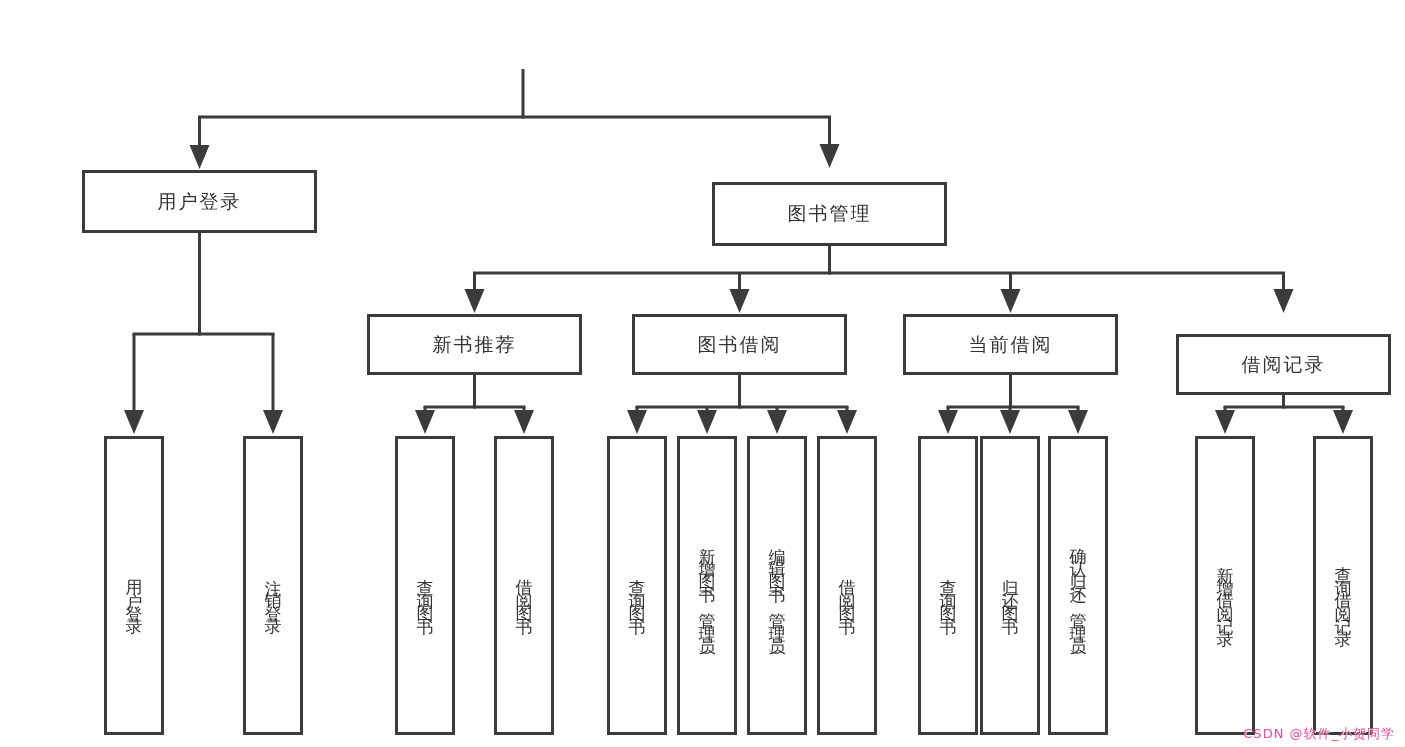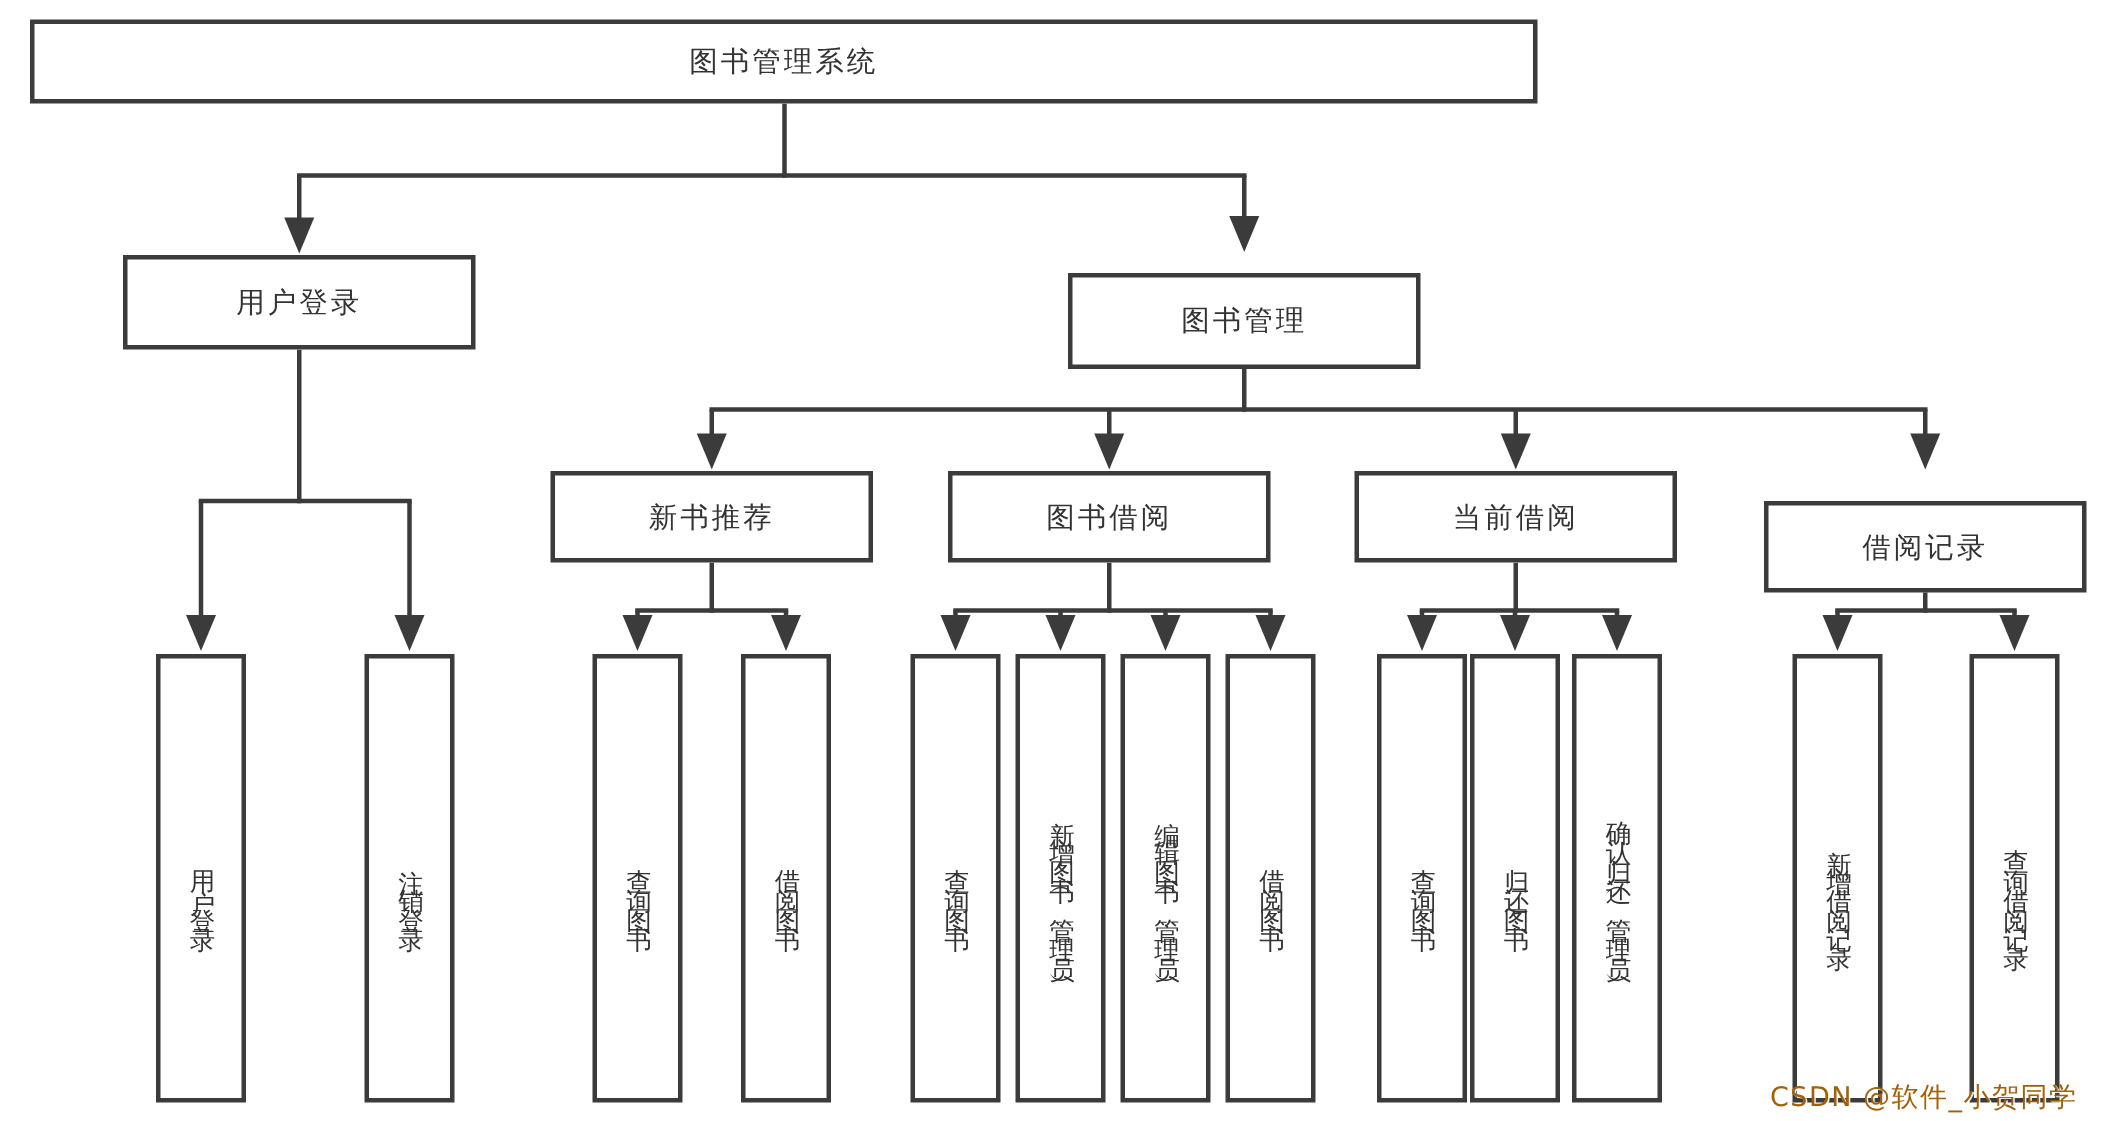--- a/index.html
+++ b/index.html
@@ -28,24 +28,24 @@
   .vbox { font-size: 17px; letter-spacing: 0; }
   .vbox .vtext {
     writing-mode: vertical-rl;
     text-orientation: mixed;
     letter-spacing: 13px;
     line-height: 1;
     margin-bottom: -13px; 
   }
   .watermark {
     position: absolute;
-    right: 20px;
+    right: 10px;
     bottom: 4px;
-    font-size: 18px;
-    color: #a16207;
+    font-size: 13px;
+    color: #ec4899;
     letter-spacing: 1px;
     text-shadow: 1px 1px 0 rgba(255,255,255,0.9);
     z-index: 5;
     white-space: nowrap;
   }
 </style>
 </head>
 <body>
 
 <div class="stage">
@@ -109,21 +109,20 @@
       <polygon points="767,410 787,410 777,434"></polygon>
       <polygon points="837,410 857,410 847,434"></polygon>
       <polygon points="938,410 958,410 948,434"></polygon>
       <polygon points="1000,410 1020,410 1010,434"></polygon>
       <polygon points="1068,410 1088,410 1078,434"></polygon>
       <polygon points="1215,410 1235,410 1225,434"></polygon>
       <polygon points="1333,410 1353,410 1343,434"></polygon>
     </g>
   </svg>
 
-  <div class="box" style="left:20px; top:13px; width:1005px; height:56px;">图书管理系统</div>
 
   <div class="box" style="left:82px; top:170px; width:235px; height:63px;">用户登录</div>
   <div class="box" style="left:712px; top:169px; width:235px; height:64px;margin-top:13px;">图书管理</div>
 
   <div class="box" style="left:367px; top:314px; width:215px; height:61px;">新书推荐</div>
   <div class="box" style="left:632px; top:314px; width:215px; height:61px;">图书借阅</div>
   <div class="box" style="left:903px; top:314px; width:215px; height:61px;">当前借阅</div>
   <div class="box" style="left:1176px; top:314px; width:215px; height:61px;margin-top:20px;">借阅记录</div>
 
   <div class="box vbox" style="left:104px; top:436px; width:60px; height:299px;">

